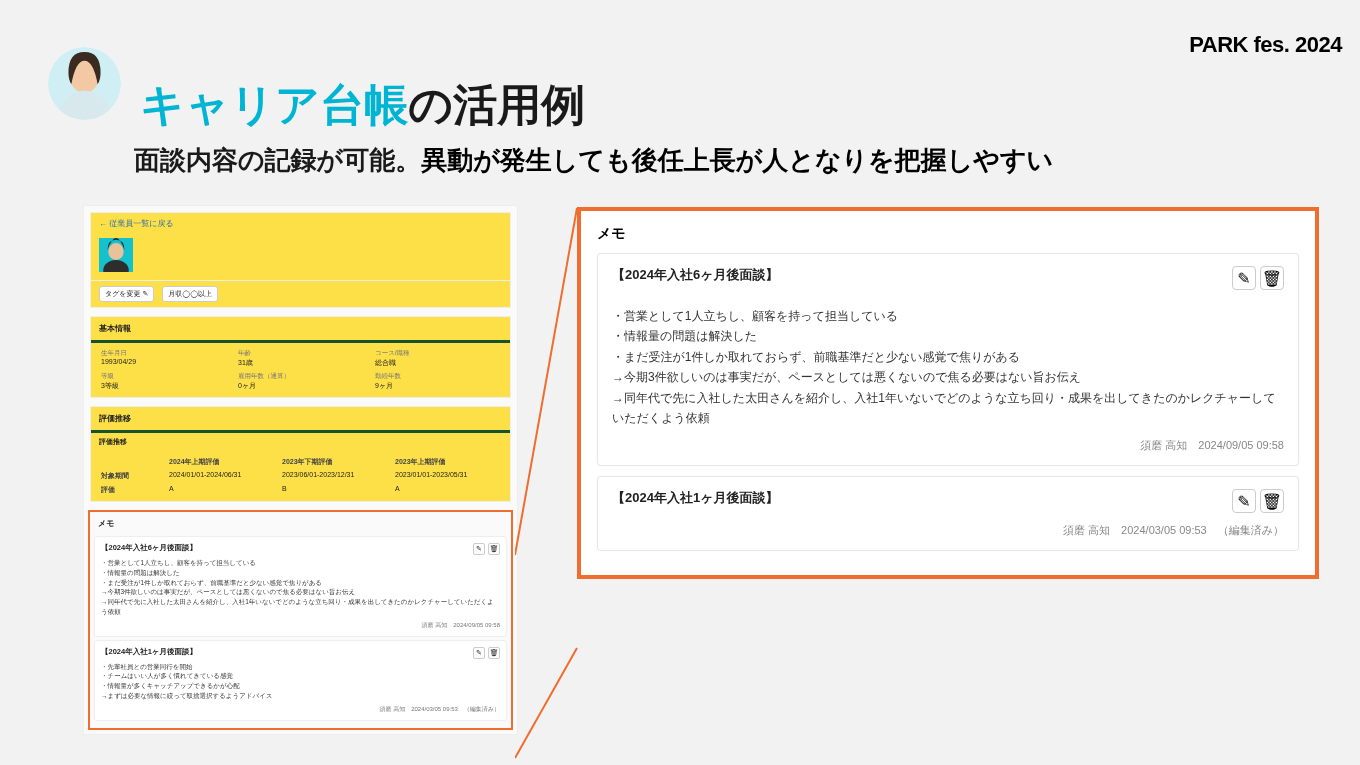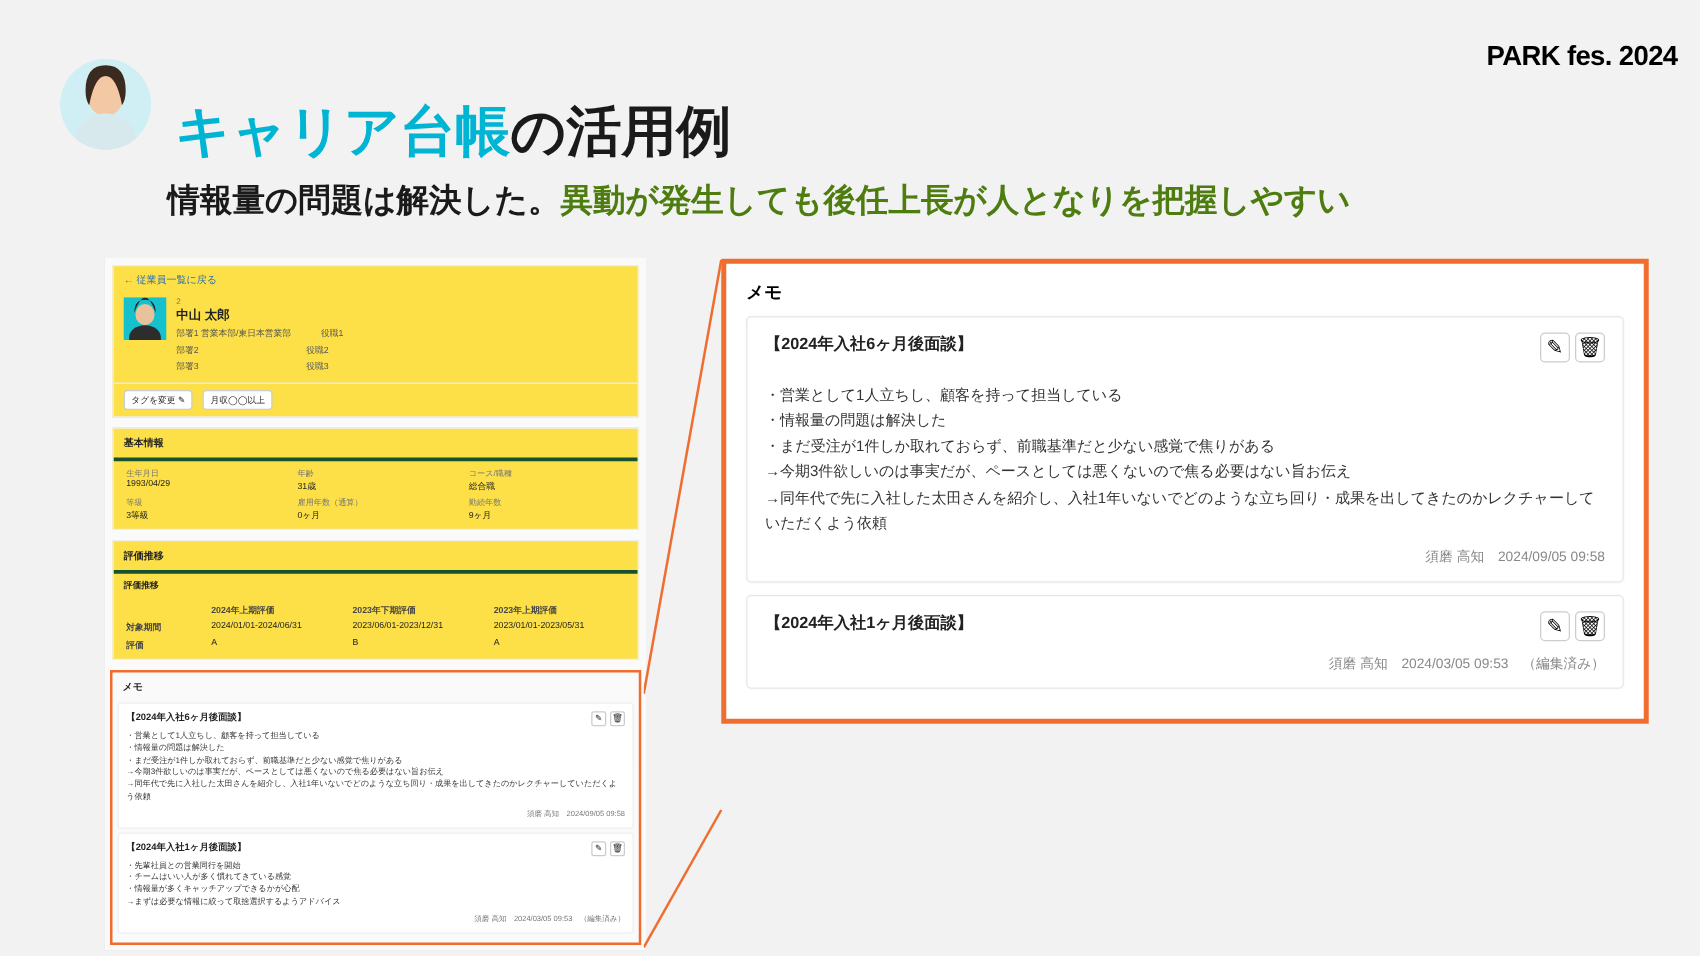--- a/index.html
+++ b/index.html
@@ -3,21 +3,21 @@
 <meta charset="utf-8">
 <style>
 *{box-sizing:border-box;margin:0;padding:0}
 body{background:#f2f2f2;font-family:"Hiragino Sans","Yu Gothic",sans-serif;width:1360px;height:765px;position:relative;overflow:hidden}
 .brand{position:absolute;top:32px;right:18px;font-weight:900;font-size:22px;letter-spacing:-.5px}
 .avatar-large{position:absolute;top:47px;left:48px;width:73px;height:73px;border-radius:50%;overflow:hidden}
 .avatar-large svg{width:100%;height:100%}
 .title{position:absolute;top:76px;left:140px;font-size:44px;font-weight:800;color:#1a1a1a}
 .title-accent{color:#00b5d4}
 .subtitle{position:absolute;top:143px;left:134px;font-size:26px;font-weight:800;color:#1a1a1a}
-.subtitle-accent{color:#4d7c0f}
+.subtitle-accent{color:#000000}
 .left-shot{position:absolute;top:205px;left:83px;width:435px;background:#fafafa;border:1px solid #eee;font-size:8px;color:#222}
 .card{background:#fde047;margin:6px 6px 8px;border:1px solid #eee}
 .back-link{color:#2b6db3;font-size:8px;padding:5px 8px;display:block}
 .profile{display:flex;padding:4px 8px 8px;gap:8px}
 .pimg{width:34px;height:34px;background:#1dbfc9}
 .pimg svg{width:100%;height:100%}
 .pname{font-size:10px;font-weight:600}
 .prow{display:flex;gap:24px;font-size:7px;color:#555;margin-top:3px}
 .prow span{min-width:80px}
 .tagrow{padding:5px 8px;border-top:1px solid #eee;display:flex;gap:8px;font-size:7px}
@@ -65,50 +65,34 @@
         <ellipse cx="50" cy="90" rx="34" ry="30" fill="#d8e9ee"></ellipse>
       </g>
     </svg>
 </div>
 
 <div class="title">
   <span class="title-accent">キャリア台帳</span><span>の活用例</span>
 </div>
 
 <div class="subtitle">
-  <span>情報量の問題は解決した。</span><span class="subtitle-accent">異動が発生しても後任上長が人となりを把握しやすい</span>
+  <span>面談内容の記録が可能。</span><span class="subtitle-accent">異動が発生しても後任上長が人となりを把握しやすい</span>
 </div>
 
 <div class="left-shot">
   <div class="card">
     <span class="back-link">← 従業員一覧に戻る</span>
     <div class="profile">
       <div class="pimg">
         <svg viewBox="0 0 40 40">
             <rect width="40" height="40" fill="#14c1cc"></rect>
             <ellipse cx="20" cy="16" rx="9" ry="10" fill="#e9c29b"></ellipse>
             <path d="M10 14 q0 -12 10 -12 q10 0 10 12 q-5 -14 -10 -14 q-5 0 -10 14" fill="#2b1f17"></path>
             <ellipse cx="20" cy="38" rx="15" ry="12" fill="#2d2d2d"></ellipse>
           </svg>
-      </div>
-      <div style="flex:1">
-        <div style="font-size:6.5px;color:#777">2</div>
-        <div class="pname">中山 太郎</div>
-        <div class="prow">
-            <span><span>部署1</span> <span>営業本部/東日本営業部</span></span>
-            <span>役職1</span>
-          </div>
-        <div class="prow">
-            <span>部署2</span>
-            <span>役職2</span>
-          </div>
-        <div class="prow">
-            <span>部署3</span>
-            <span>役職3</span>
-          </div>
       </div>
     </div>
     <div class="tagrow">
       <span class="tagbtn">タグを変更 ✎</span>
       <span class="tagbtn">月収◯◯以上</span>
     </div>
   </div>
 
   <div class="card">
     <div class="sect-title">基本情報</div>

